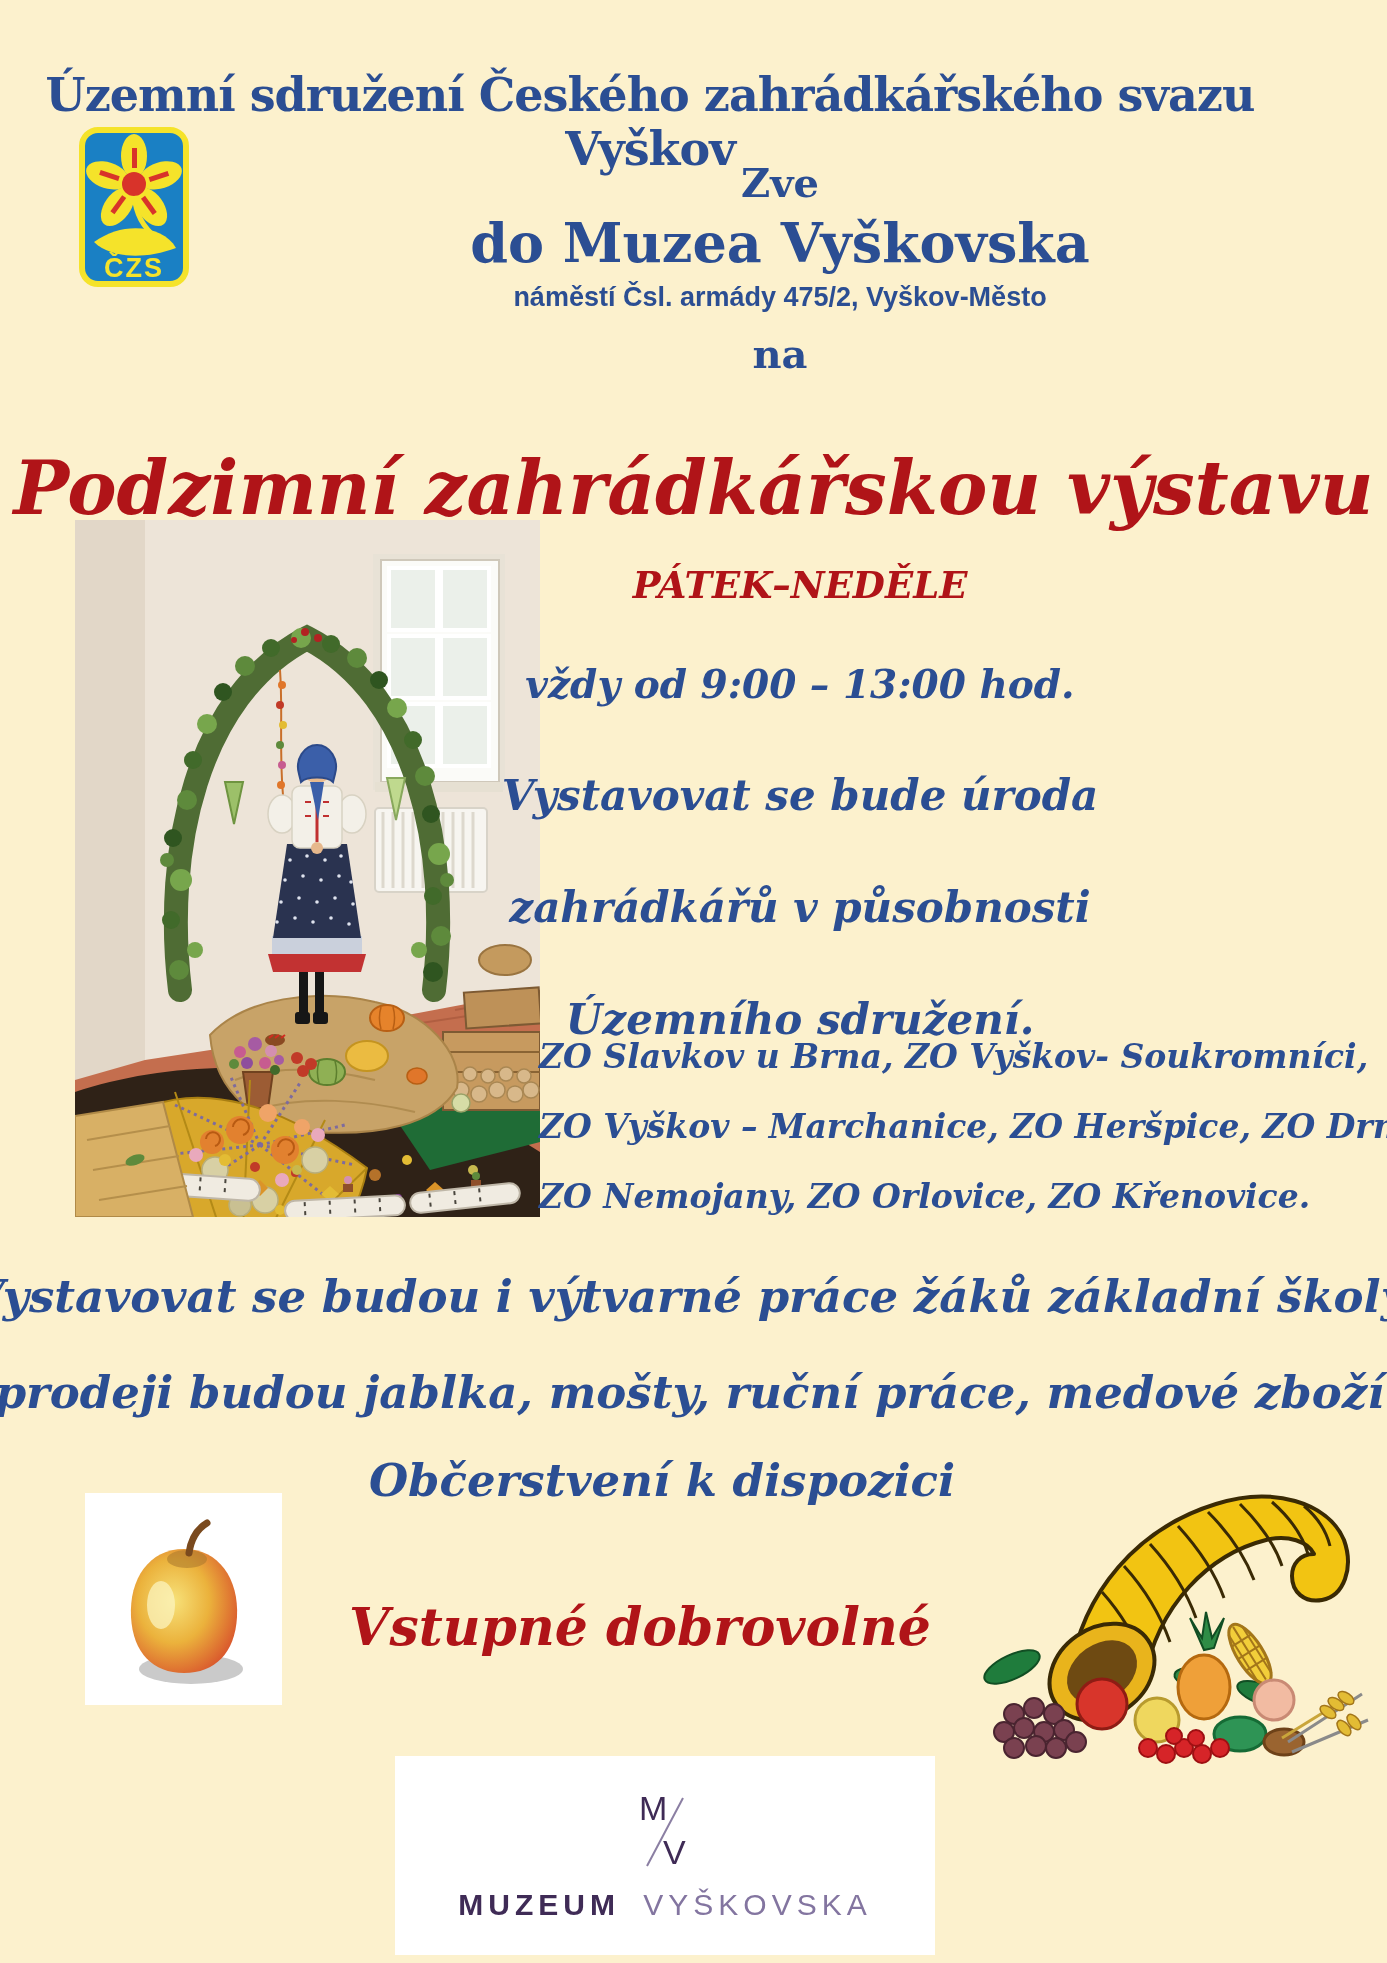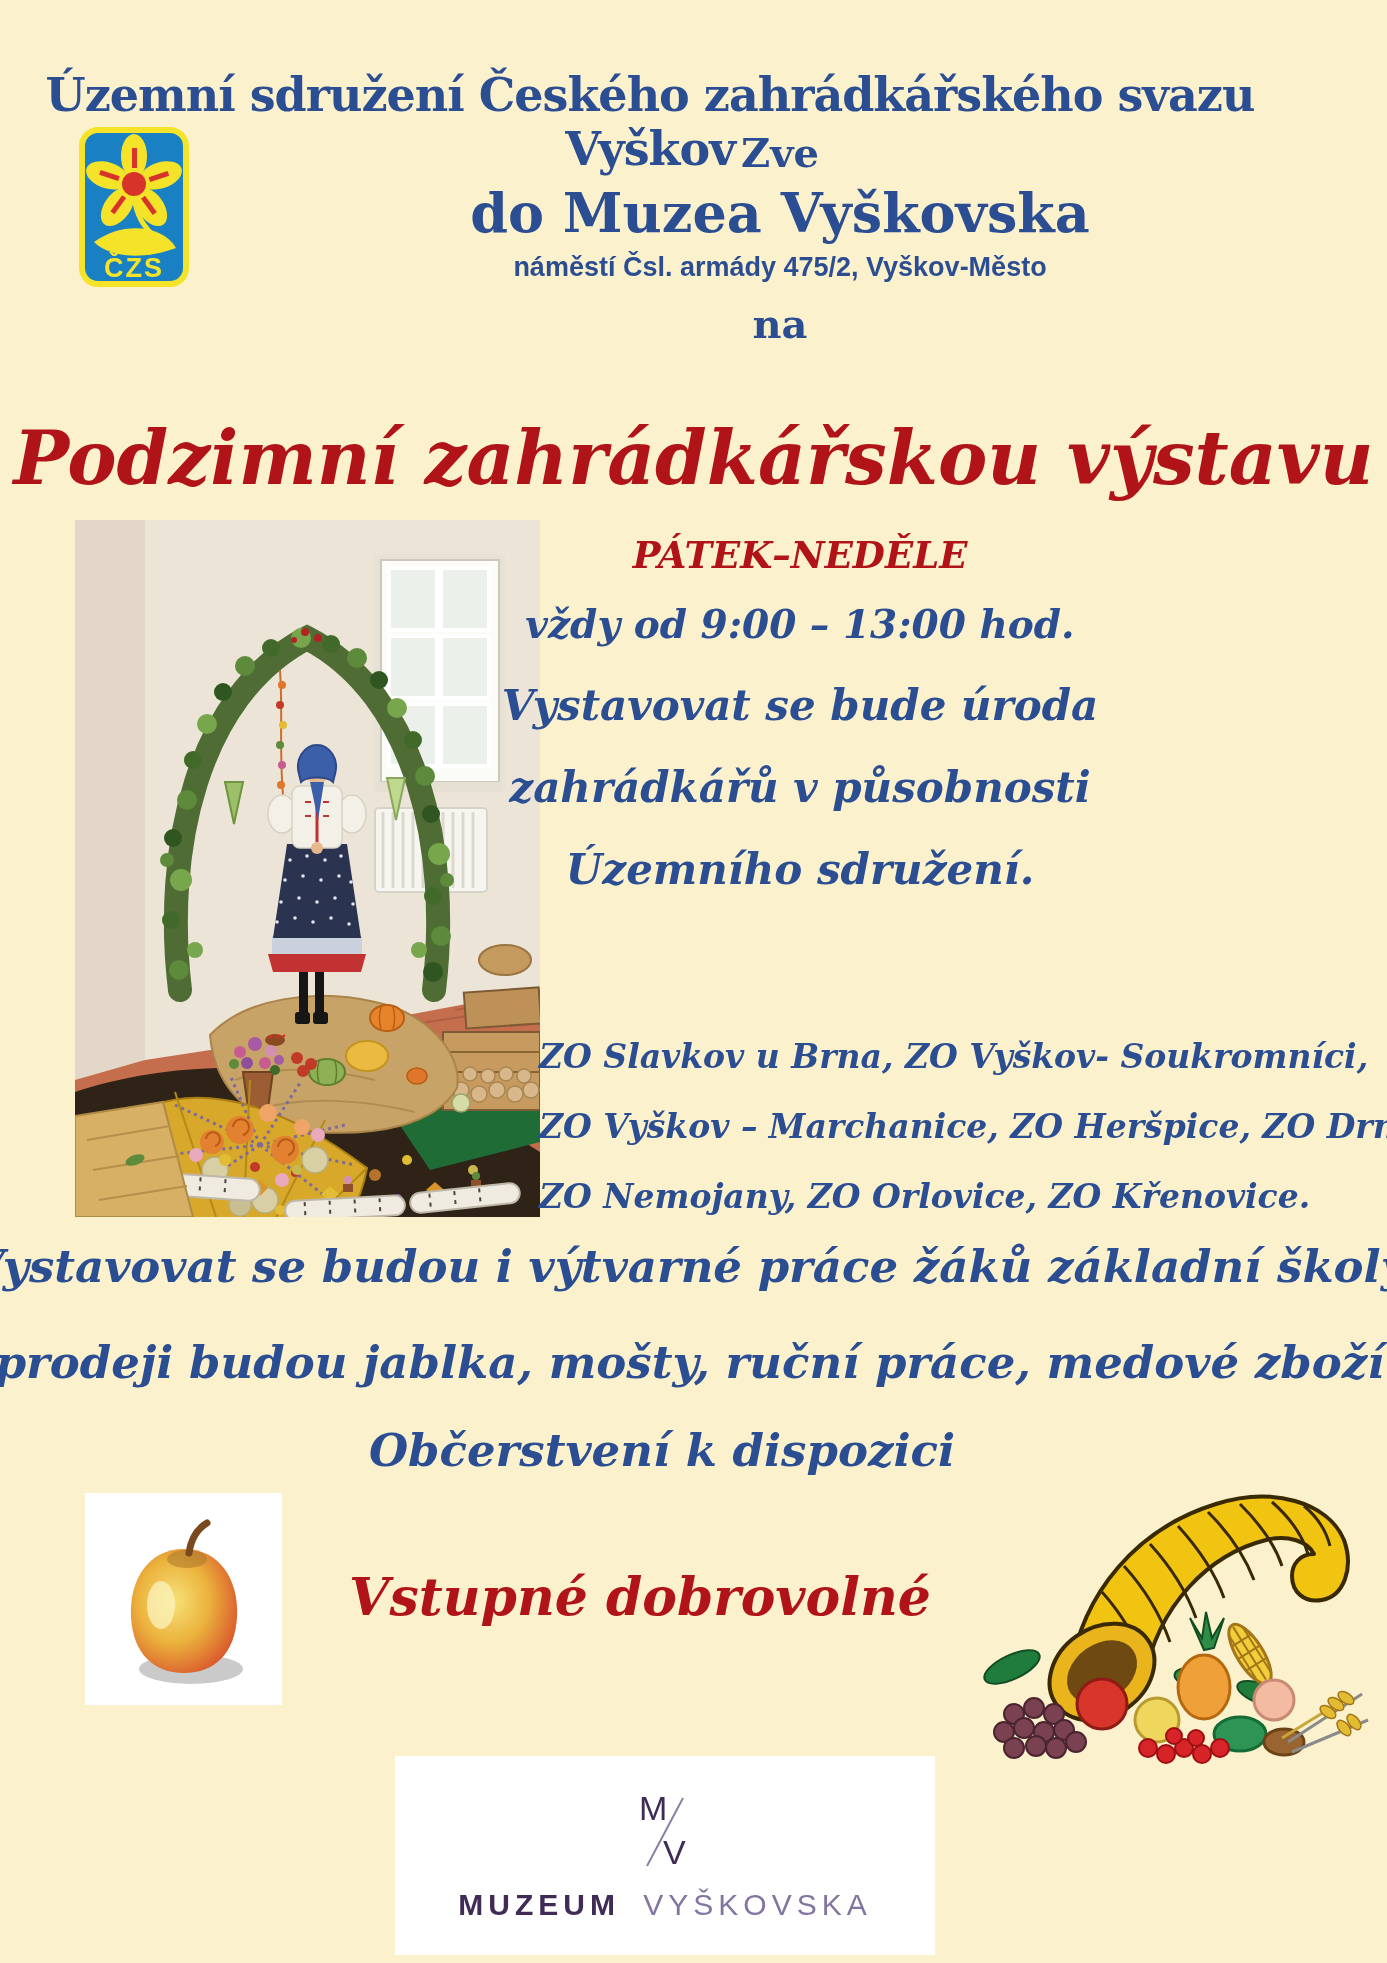--- a/index.html
+++ b/index.html
@@ -14,21 +14,21 @@
   #poster{
     position:relative;width:1387px;height:1963px;background:var(--cream);
     overflow:hidden;font-family:"DejaVu Serif","Liberation Serif",serif;padding-left:7px;
   }
   .abs{position:absolute;}
   .centerflex{display:flex;flex-direction:column;align-items:center;}
   .serifB{font-family:"DejaVu Serif","Liberation Serif",serif;font-weight:bold;color:var(--blue);}
   .script{font-family:"DejaVu Serif","Liberation Serif",serif;font-style:italic;font-weight:bold;}
   .blue{color:var(--blue);}
   .red{color:var(--red);}
-  .nowrap{white-space:nowrap;}
+  .nowrap{white-space:nowrap;margin-top:30px;}
 
   #header-line{left:0;top:68px;width:1300px;text-align:center;font-size:46px;letter-spacing:-1px;}
   #czs-logo{left:78px;top:126px;}
   #invite-block{left:390px;top:128px;width:780px;}
   #invite-zve{font-size:40px;line-height:50px;}
   #invite-venue{font-size:54px;line-height:62px;margin-top:4px;}
   #invite-address{font-family:"Liberation Sans","DejaVu Sans",sans-serif;font-weight:bold;font-size:27px;line-height:34px;margin-top:6px;}
   #invite-na{font-size:40px;line-height:48px;margin-top:16px;}
   #main-title{left:0;top:416px;width:1387px;font-size:74px;line-height:84px;}
   #photo{left:75px;top:520px;width:465px;height:697px;}

